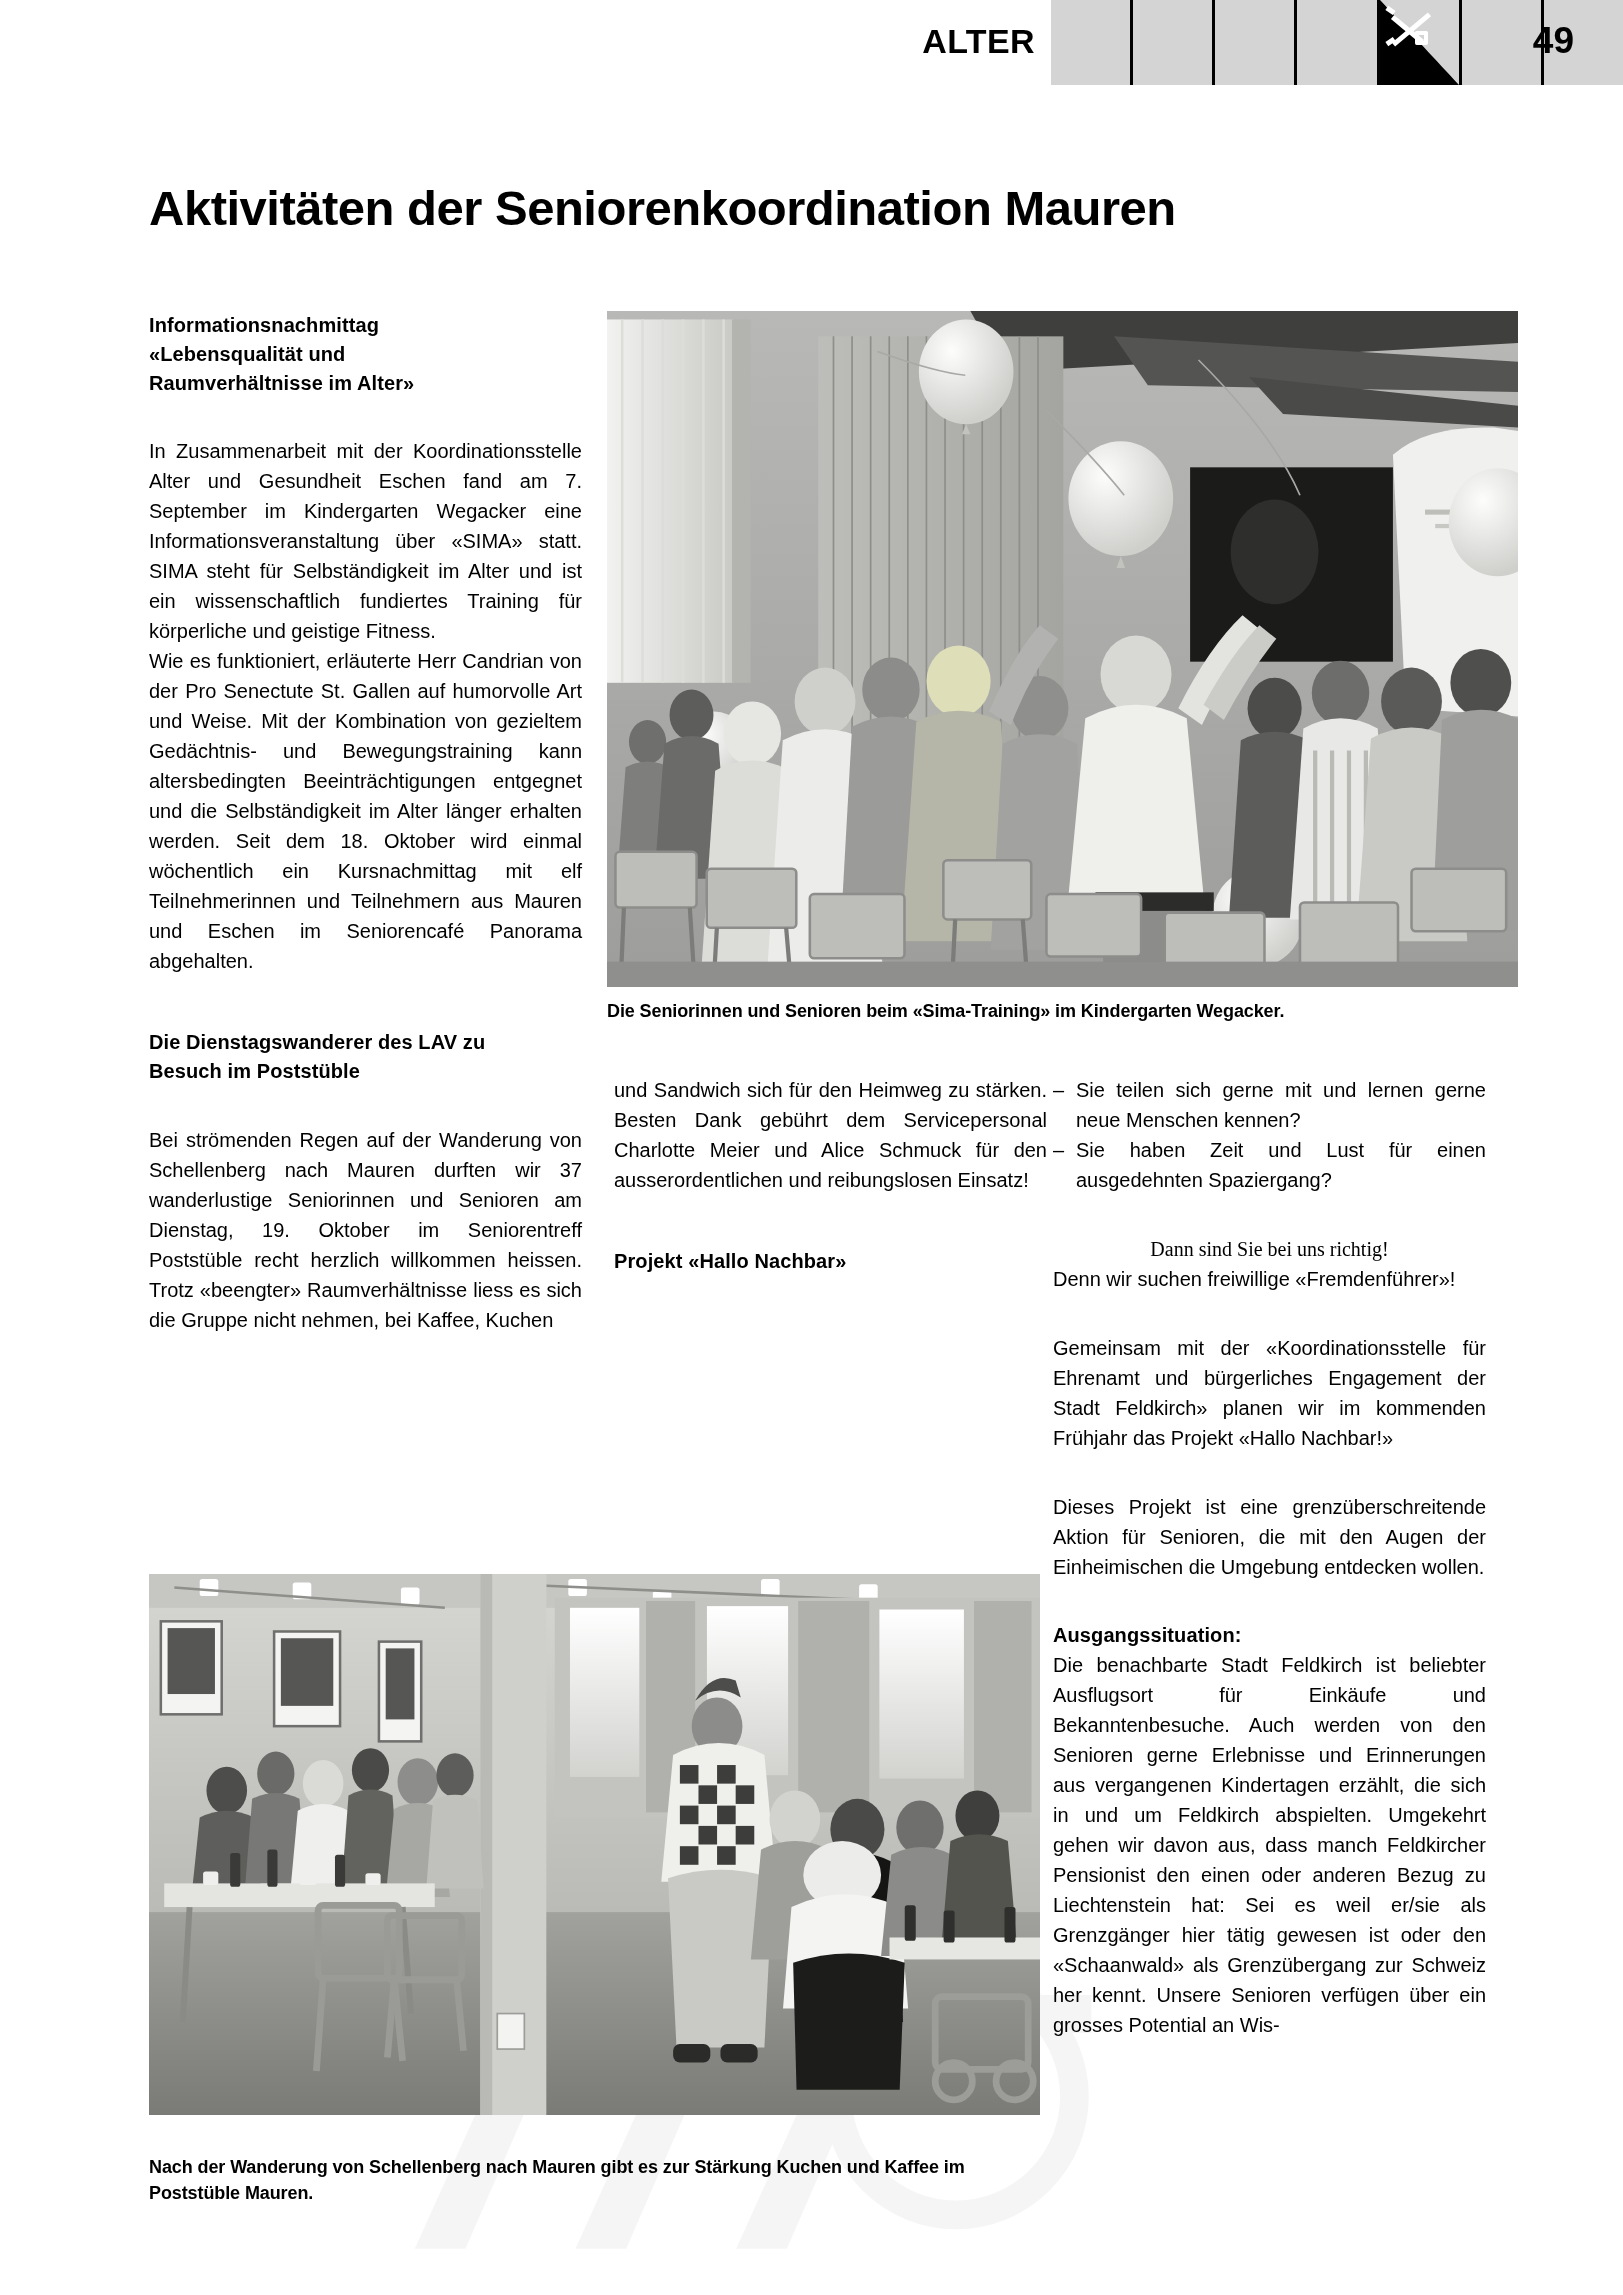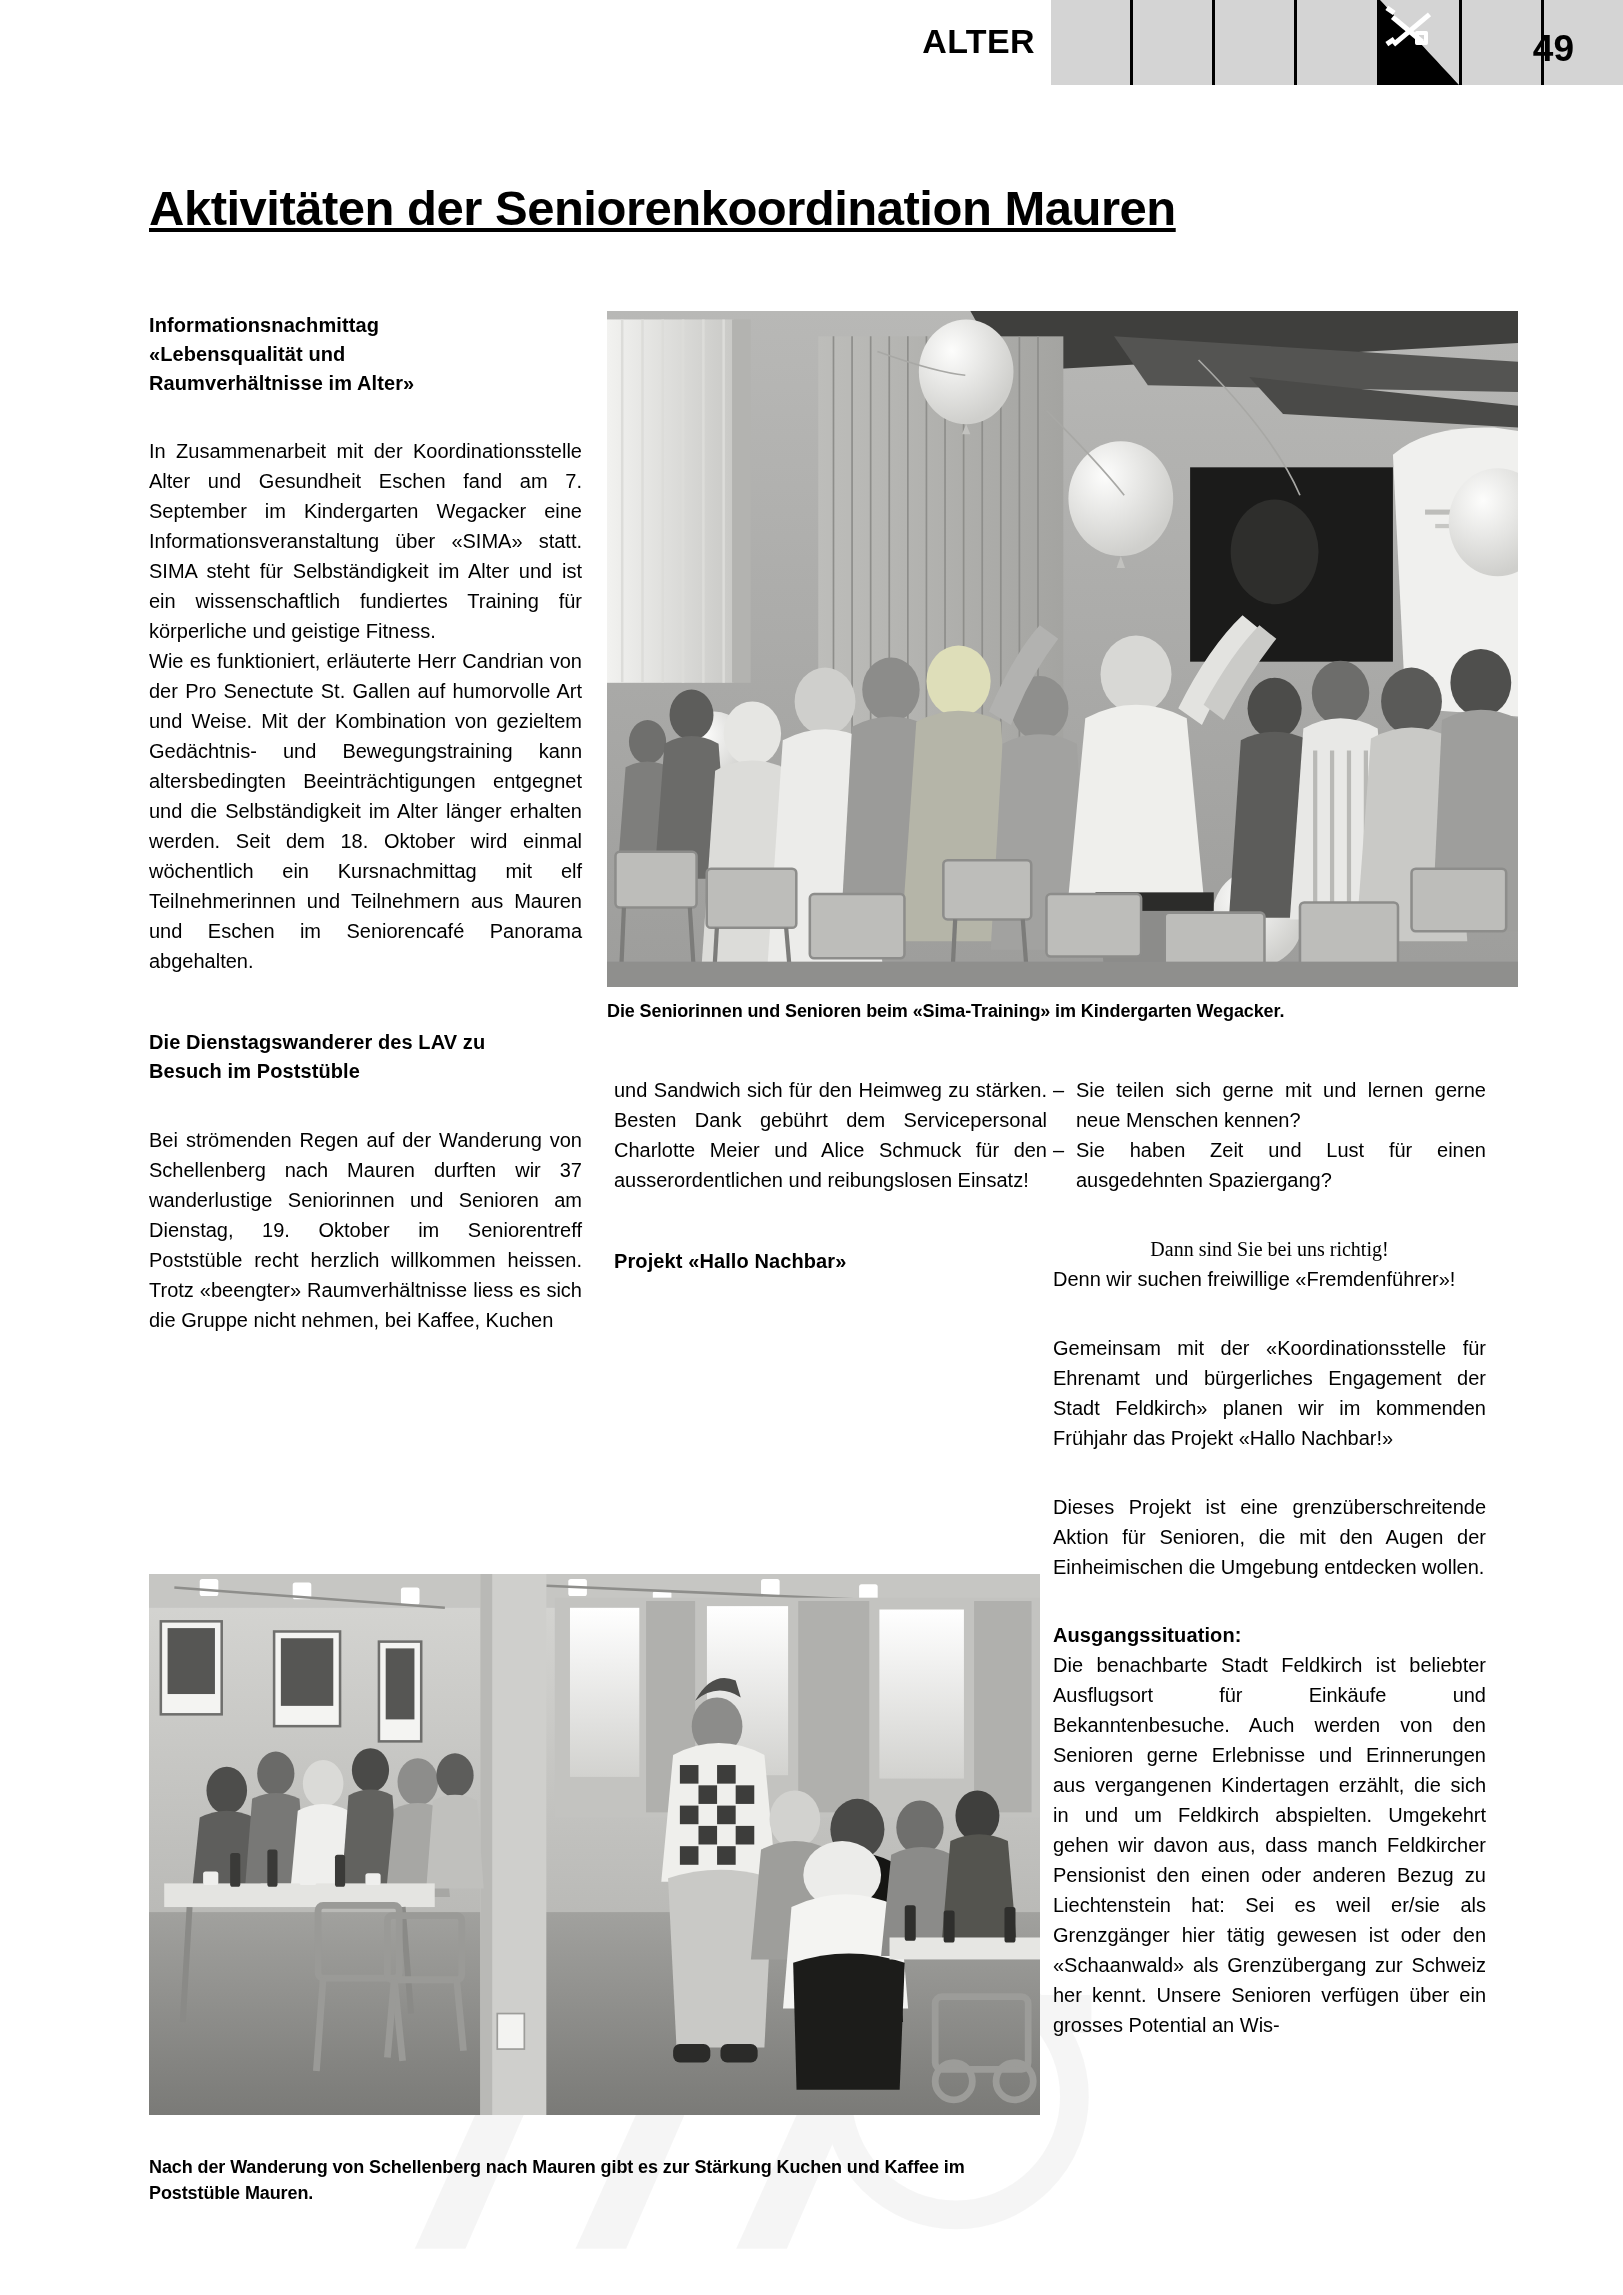--- a/index.html
+++ b/index.html
@@ -96,35 +96,33 @@
     letter-spacing: 0.4px;
     line-height: 1;
   }
   .header-pageno {
     position: absolute;
     right: 49px;
     top: 22px;
     font-size: 37px;
     font-weight: bold;
     line-height: 1;
-    margin-top: 8px;
   }
 
   
   .article-title {
     position: absolute;
     left: 149px;
     top: 150px;
     width: 1370px;
     font-size: 49px;
     font-weight: bold;
     letter-spacing: -0.5px;
     line-height: 1.05;
     white-space: nowrap;
-    text-decoration: underline;
   }
 
   
   .watermark {
     position: absolute;
     left: 364px;
     top: 1885px;
     width: 795px;
     height: 397px;
     opacity: 0.09;

